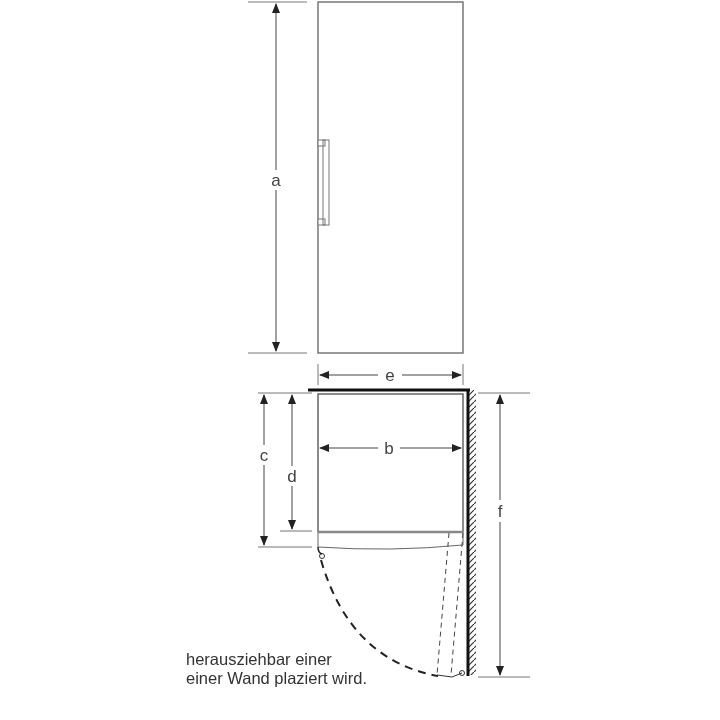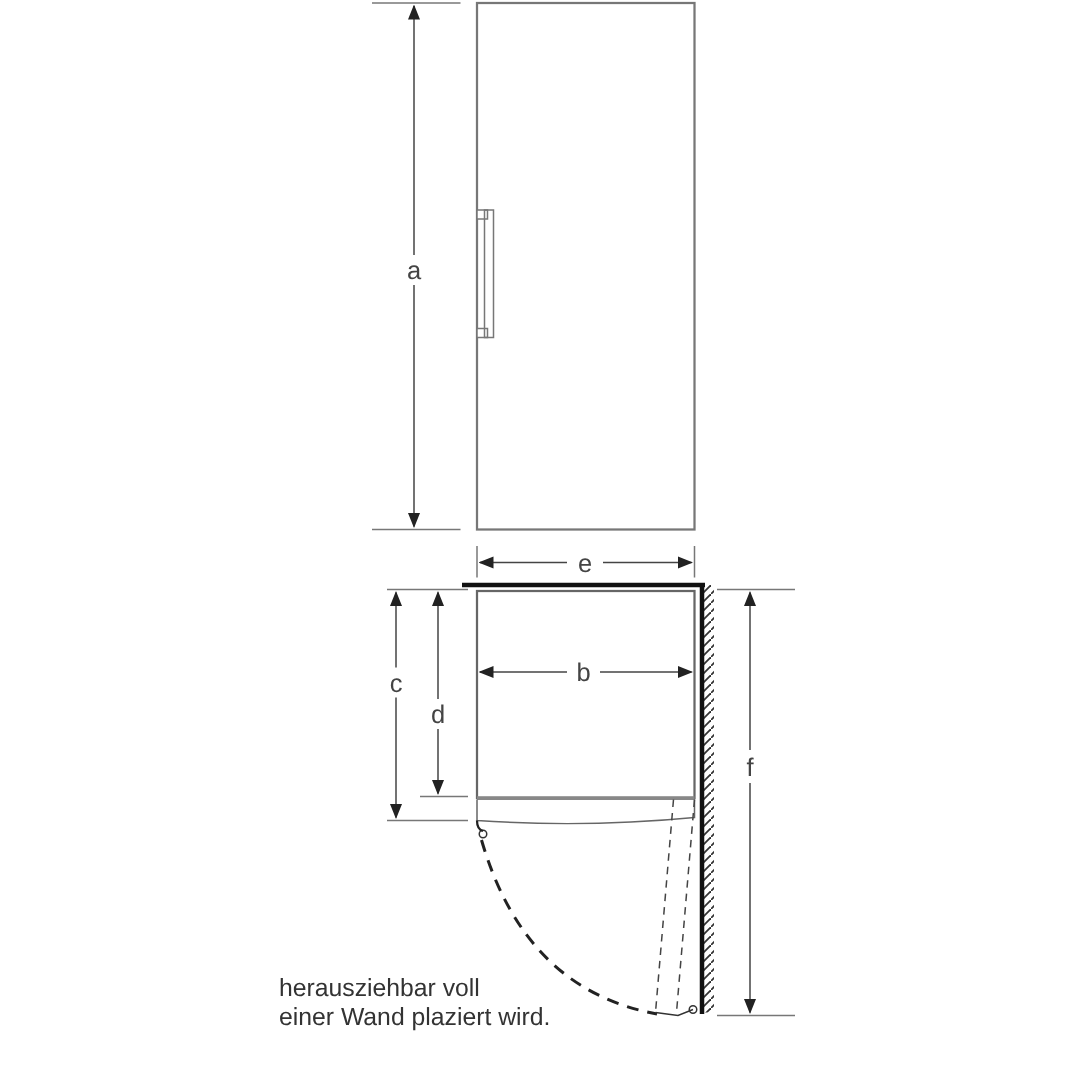--- a/index.html
+++ b/index.html
@@ -83,15 +83,15 @@
 
     <line x1="478" y1="393" x2="530" y2="393" stroke="#777" stroke-width="1"></line>
     <line x1="478" y1="677" x2="530" y2="677" stroke="#777" stroke-width="1"></line>
     <line x1="500" y1="500" x2="500" y2="395" stroke="#444" stroke-width="1" marker-end="url(#ah)"></line>
     <line x1="500" y1="522" x2="500" y2="675" stroke="#444" stroke-width="1" marker-end="url(#ah)"></line>
     <text class="lbl" x="500" y="517" text-anchor="middle">f</text>
   </g>
 </svg>
 
 <div class="note">
-  <div>herausziehbar voll</div>
+  <div>herausziehbar einer</div>
   <div>einer Wand plaziert wird.</div>
 </div>
 
 </body></html>

